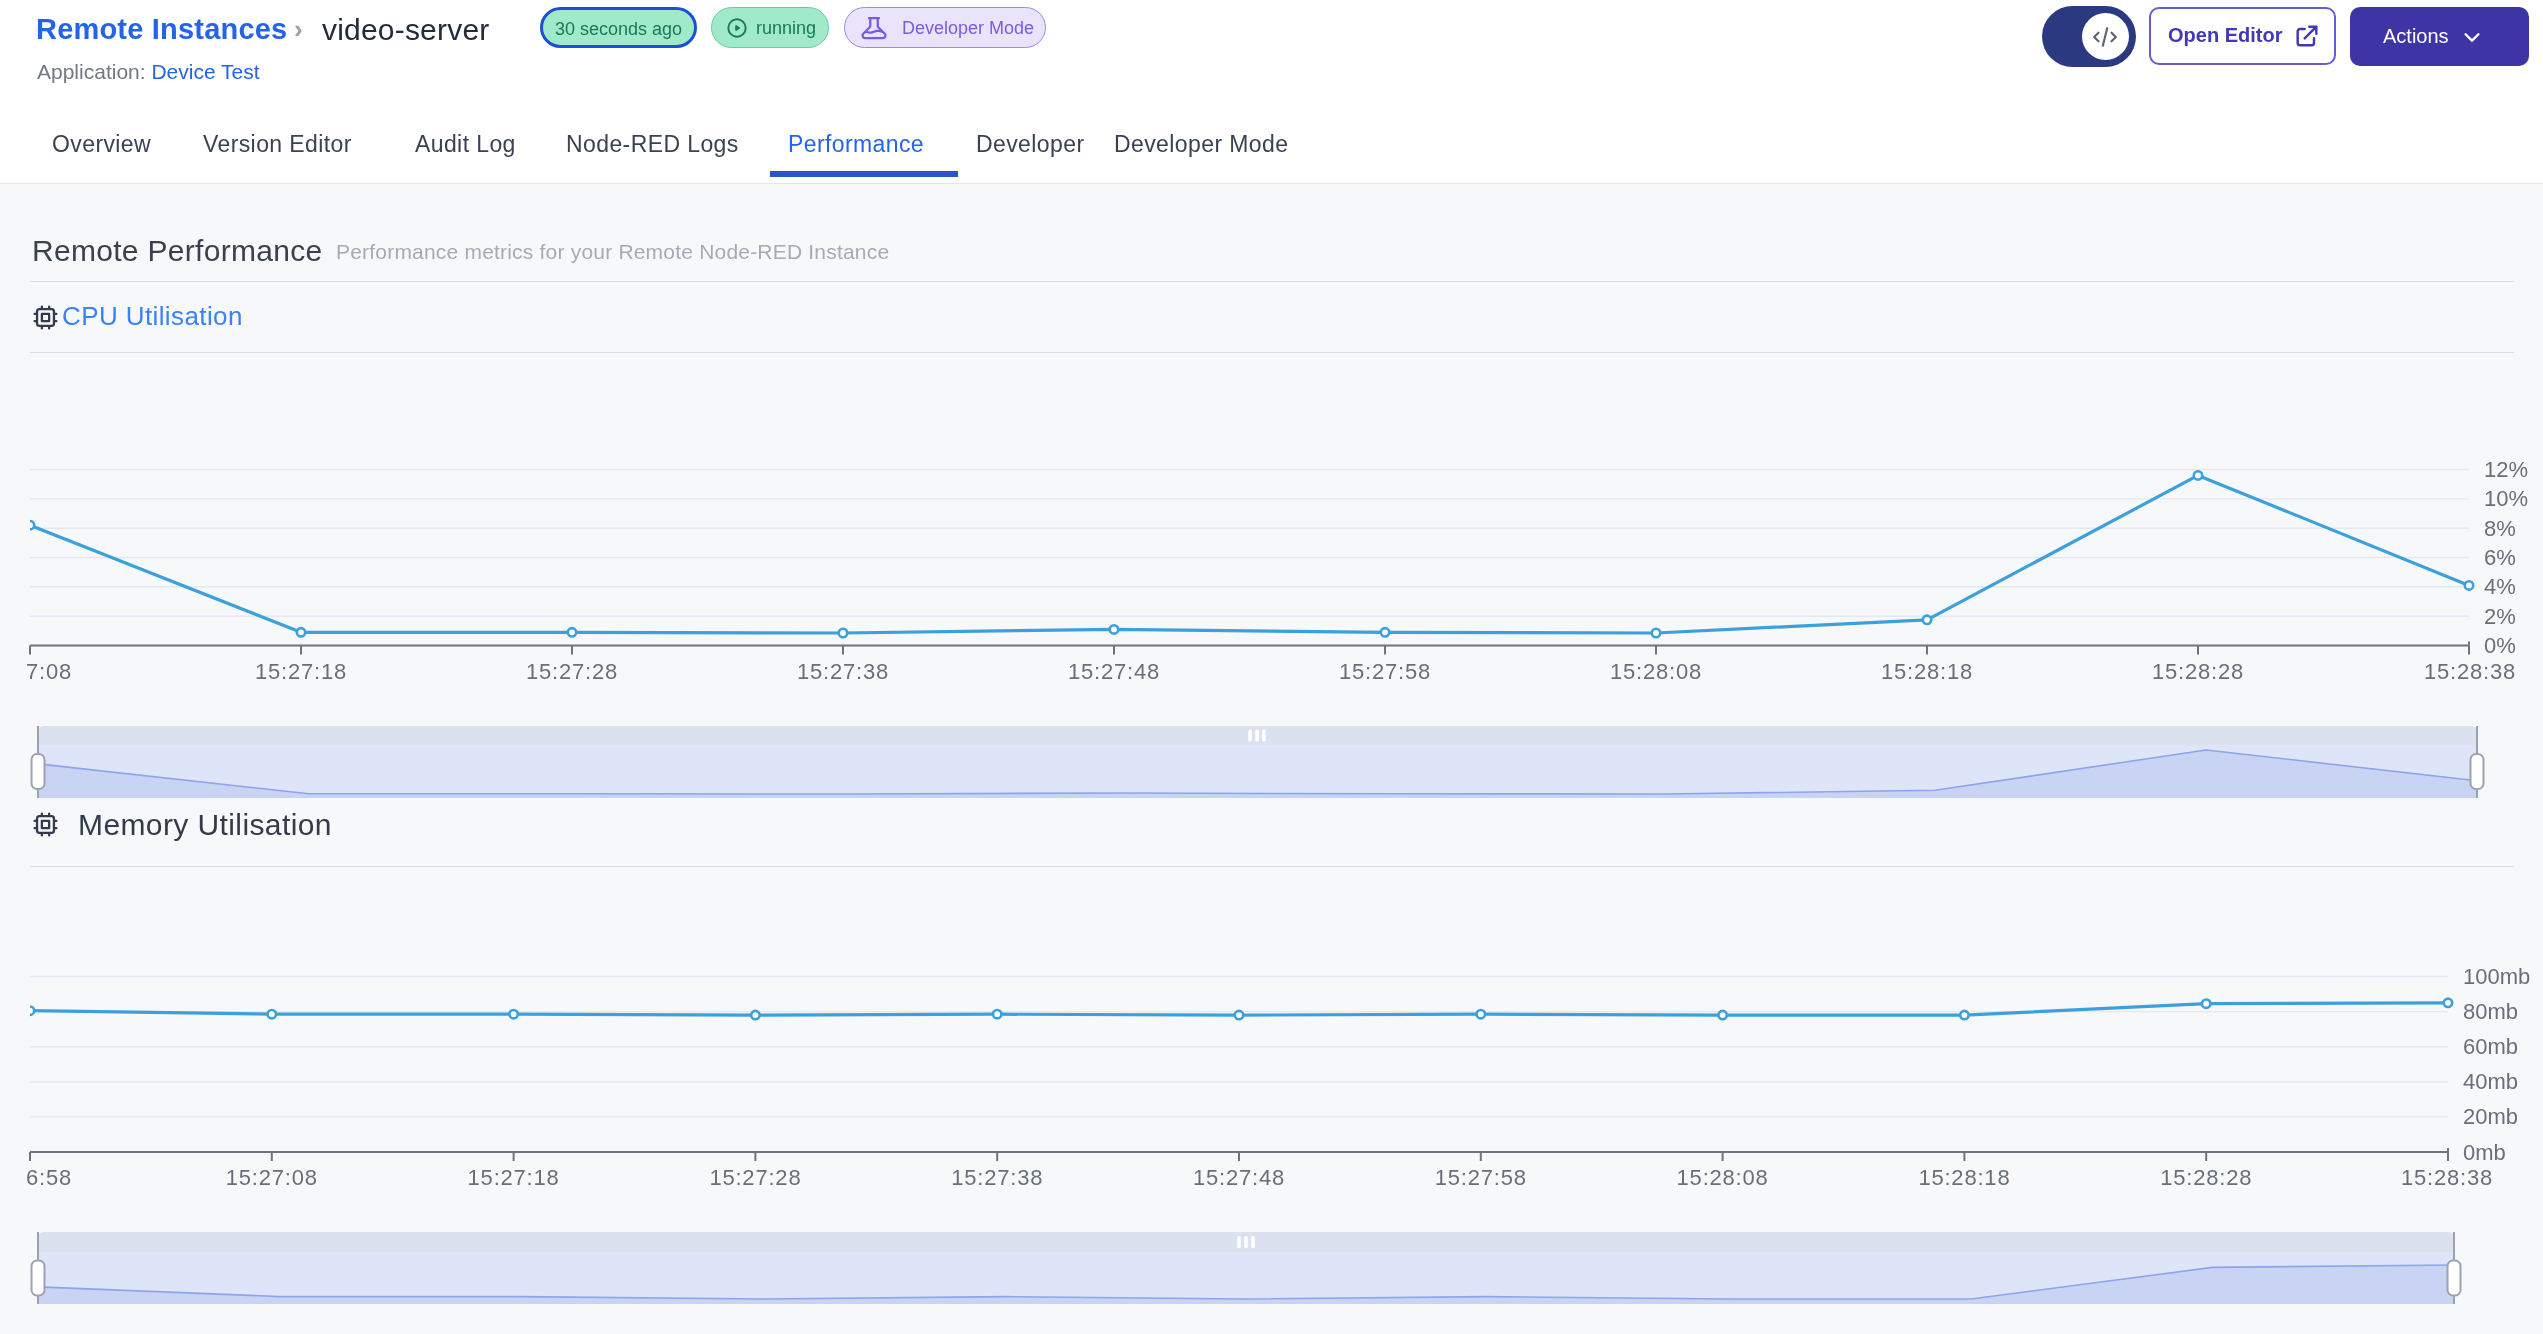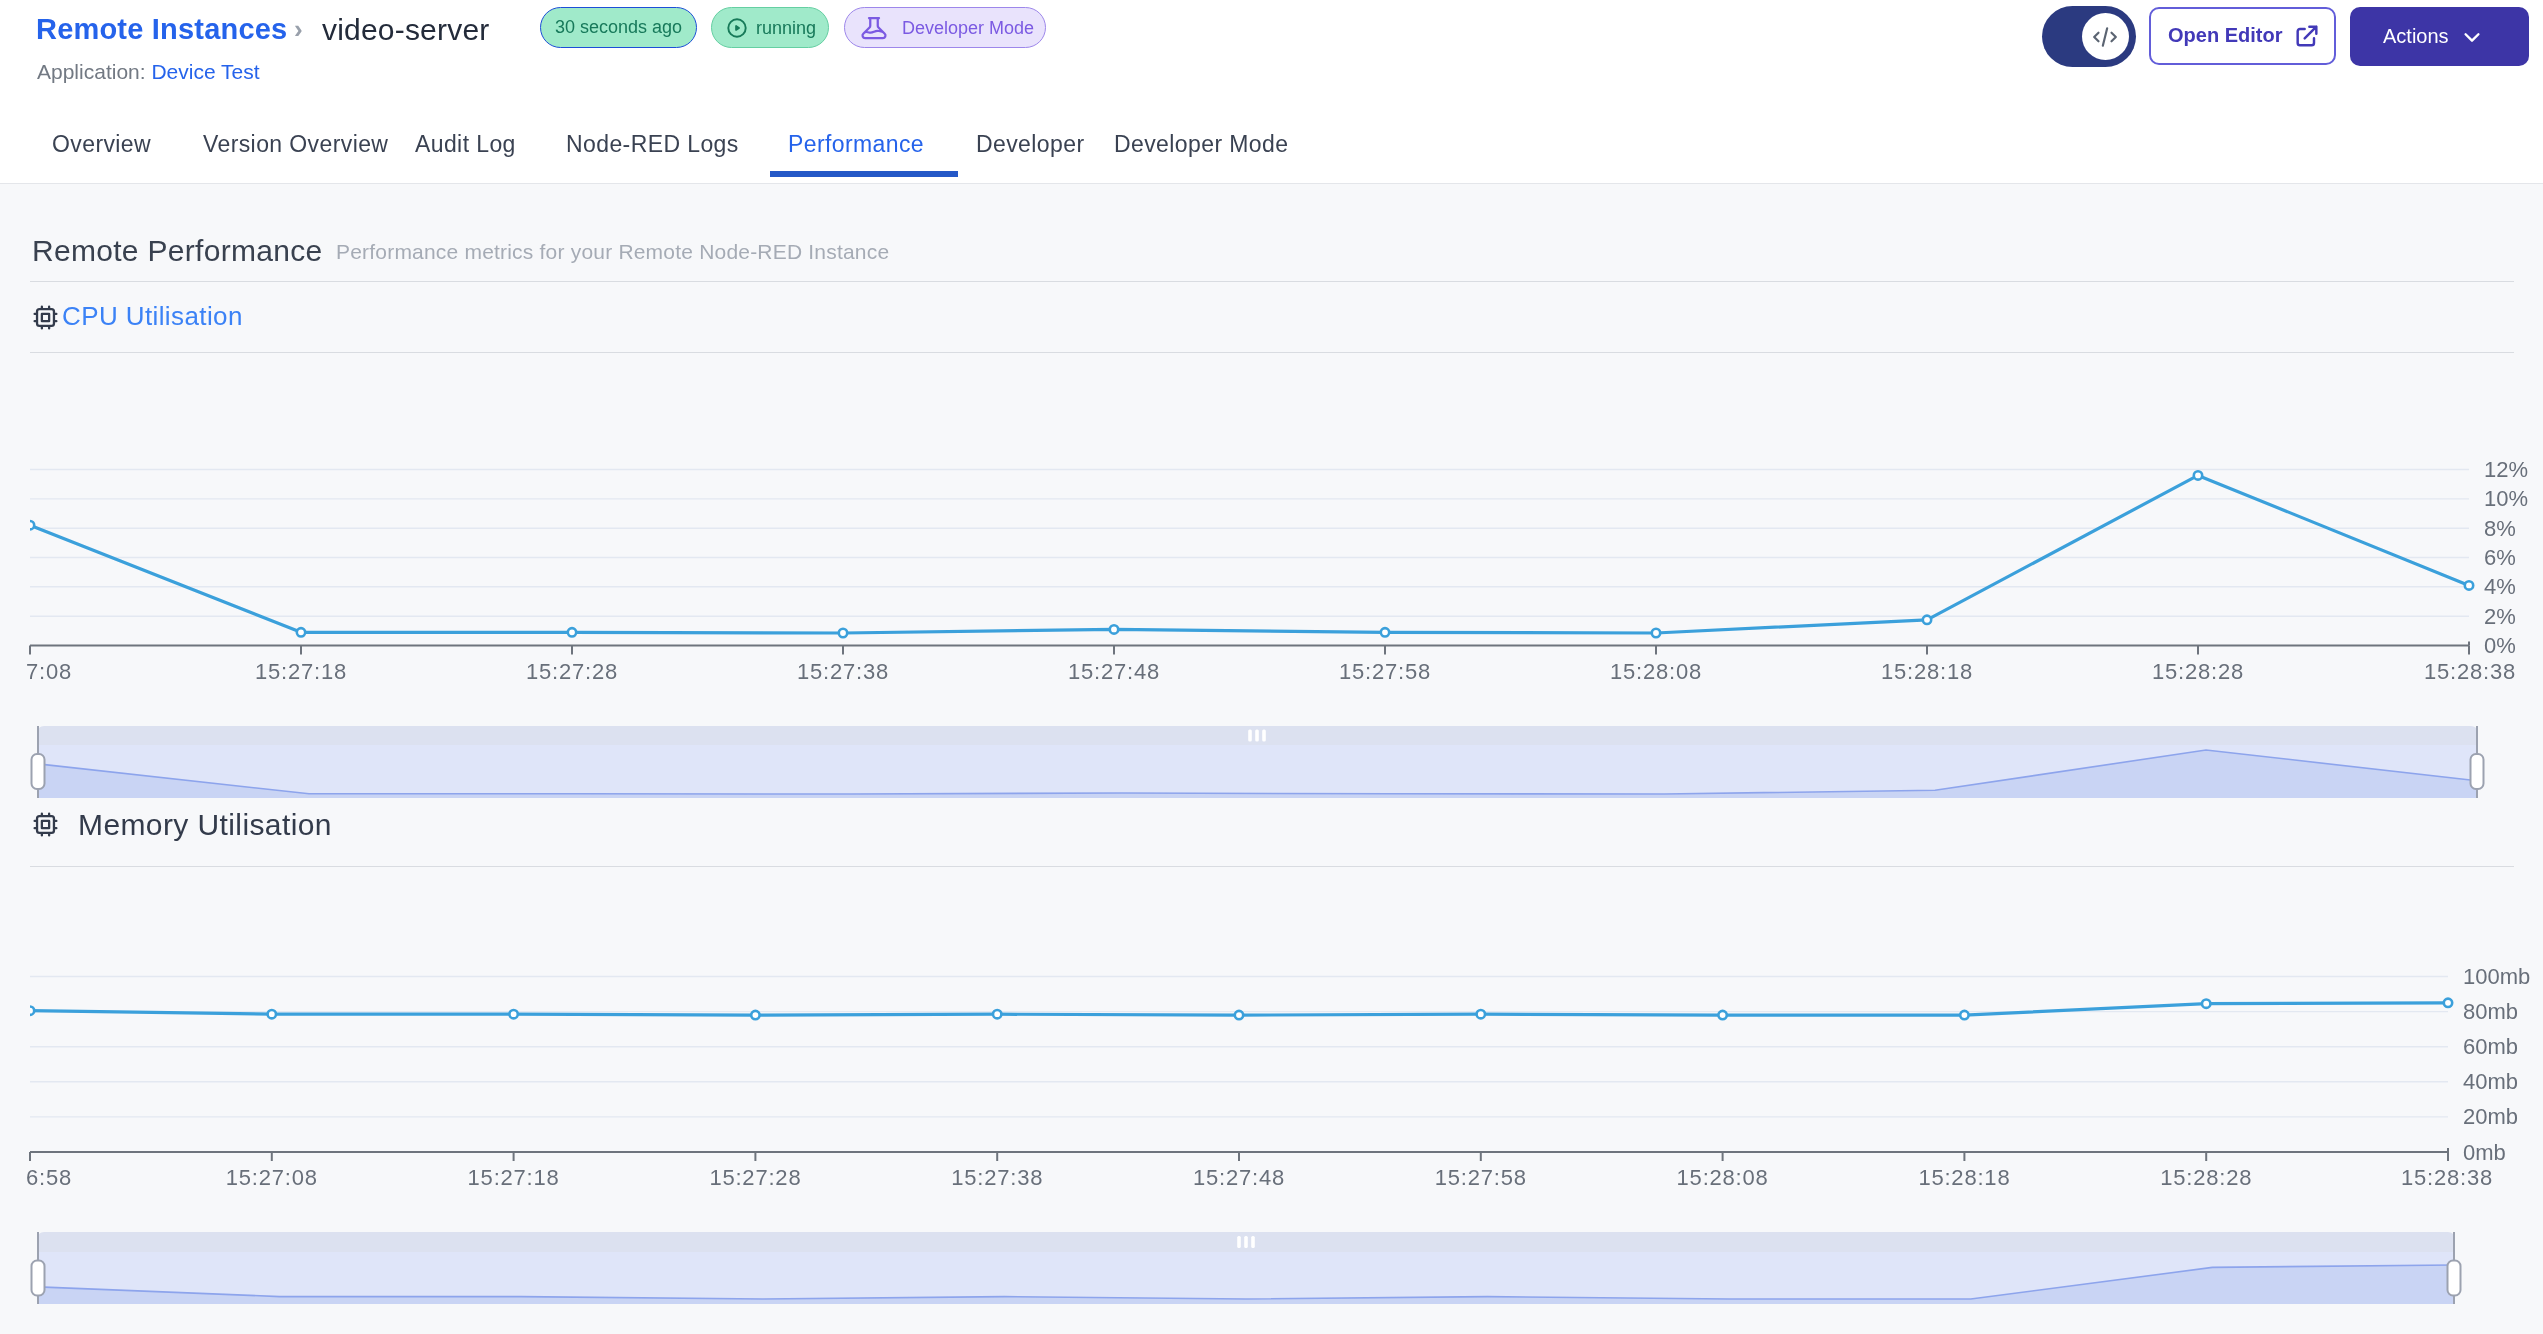--- a/index.html
+++ b/index.html
@@ -10,21 +10,21 @@
 <body>
 <div style="position:relative;width:2216px;height:1334px;">
 
   <div class="abs" style="left:0;top:184px;width:2543px;height:1150px;background:#f7f8fa;"></div>
   <div class="abs" style="left:0;top:183px;width:2543px;height:1px;background:#e4e6ea;"></div>
 
   <div class="abs" style="left:36px;top:13px;font-size:29px;font-weight:bold;color:#2563eb;letter-spacing:0.2px;">Remote Instances</div>
   <div class="abs" style="left:294px;top:14px;font-size:26px;font-weight:bold;color:#99a0ab;">›</div>
   <div class="abs" style="left:322px;top:13px;font-size:30px;font-weight:normal;color:#232b3a;letter-spacing:0.2px;">video-server</div>
 
-  <div class="abs" style="left:540px;top:7px;width:157px;height:41px;background:#a0eaca;border:1px solid #1d4ed8;border-radius:21px;color:#17795a;font-size:18px;line-height:39px;text-align:center;">30 seconds ago</div>
+  <div class="abs" style="left:540px;top:7px;width:157px;height:41px;background:#a0eaca;border:3px solid #1d4ed8;border-radius:21px;color:#17795a;font-size:18px;line-height:39px;text-align:center;">30 seconds ago</div>
   <div class="abs" style="left:711px;top:7px;width:118px;height:41px;background:#a0eaca;border:1px solid #65cfa2;border-radius:21px;"></div>
   <svg width="22" height="22" viewBox="0 0 24 24" fill="none" stroke="#177a59" stroke-width="2.1" stroke-linecap="round" stroke-linejoin="round" style="position:absolute;left:726px;top:17px;">
       <circle cx="12" cy="12" r="9.5"></circle>
       <path d="M14.75 11.17l-3.2-2.14A1 1 0 0010 9.87v4.26a1 1 0 001.55.83l3.2-2.13a1 1 0 000-1.66z" fill="#177a59" stroke="none"></path>
     </svg>
   <div class="abs" style="left:756px;top:18px;font-size:18px;color:#17795a;">running</div>
   <div class="abs" style="left:844px;top:7px;width:202px;height:41px;background:#e9e3fc;border:1px solid #9d87ea;border-radius:21px;"></div>
   <svg width="30" height="30" viewBox="0 0 24 24" fill="none" stroke="#7b5ae2" stroke-width="1.8" stroke-linecap="round" stroke-linejoin="round" style="position:absolute;left:859px;top:13px;">
       <path d="M19.428 15.428a2 2 0 00-1.022-.547l-2.387-.477a6 6 0 00-3.86.517l-.318.158a6 6 0 01-3.86.517L6.05 15.21a2 2 0 00-1.806.547M8 4h8l-1 1v5.172a2 2 0 00.586 1.414l5 5c1.26 1.26.367 3.414-1.415 3.414H4.828c-1.782 0-2.674-2.154-1.414-3.414l5-5A2 2 0 009 10.172V5L8 4z"></path>
     </svg>
@@ -42,21 +42,21 @@
   <svg width="28" height="28" viewBox="0 0 24 24" fill="none" stroke="#4239b8" stroke-width="2.1" stroke-linecap="round" stroke-linejoin="round" style="position:absolute;left:2293px;top:22px;">
       <path d="M10 6H6a2 2 0 00-2 2v10a2 2 0 002 2h10a2 2 0 002-2v-4M14 4h6m0 0v6m0-6L10 14"></path>
     </svg>
   <div class="abs" style="left:2350px;top:7px;width:179px;height:59px;background:#3d35a6;border-radius:10px;"></div>
   <div class="abs" style="left:2383px;top:25px;font-size:20px;font-weight:normal;color:#ffffff;">Actions</div>
   <svg width="22" height="22" viewBox="0 0 24 24" fill="none" stroke="#ffffff" stroke-width="2.6" stroke-linecap="round" stroke-linejoin="round" style="position:absolute;left:2461px;top:26px;">
       <path d="M19 9l-7 7-7-7"></path>
     </svg>
 
   <div class="abs" style="left:52px;top:131px;font-size:23px;color:#3a4252;letter-spacing:0.4px;">Overview</div>
-  <div class="abs" style="left:203px;top:131px;font-size:23px;color:#3a4252;letter-spacing:0.4px;">Version Overview</div>
+  <div class="abs" style="left:203px;top:131px;font-size:23px;color:#3a4252;letter-spacing:0.4px;">Version Editor</div>
   <div class="abs" style="left:415px;top:131px;font-size:23px;color:#3a4252;letter-spacing:0.4px;">Audit Log</div>
   <div class="abs" style="left:566px;top:131px;font-size:23px;color:#3a4252;letter-spacing:0.4px;">Node-RED Logs</div>
   <div class="abs" style="left:788px;top:131px;font-size:23px;color:#2563eb;letter-spacing:0.4px;">Performance</div>
   <div class="abs" style="left:976px;top:131px;font-size:23px;color:#3a4252;letter-spacing:0.4px;">Developer</div>
   <div class="abs" style="left:1114px;top:131px;font-size:23px;color:#3a4252;letter-spacing:0.4px;">Developer Mode</div>
   <div class="abs" style="left:770px;top:171px;width:188px;height:6px;background:#2458c7;"></div>
 
   <div class="abs" style="left:32px;top:234px;font-size:30px;color:#39414f;letter-spacing:0.3px;">Remote Performance</div>
   <div class="abs" style="left:336px;top:240px;font-size:21px;color:#a5abb5;letter-spacing:0.2px;">Performance metrics for your Remote Node-RED Instance</div>
   <div class="abs" style="left:30px;top:281px;width:2484px;height:1px;background:#d9dce1;"></div>

